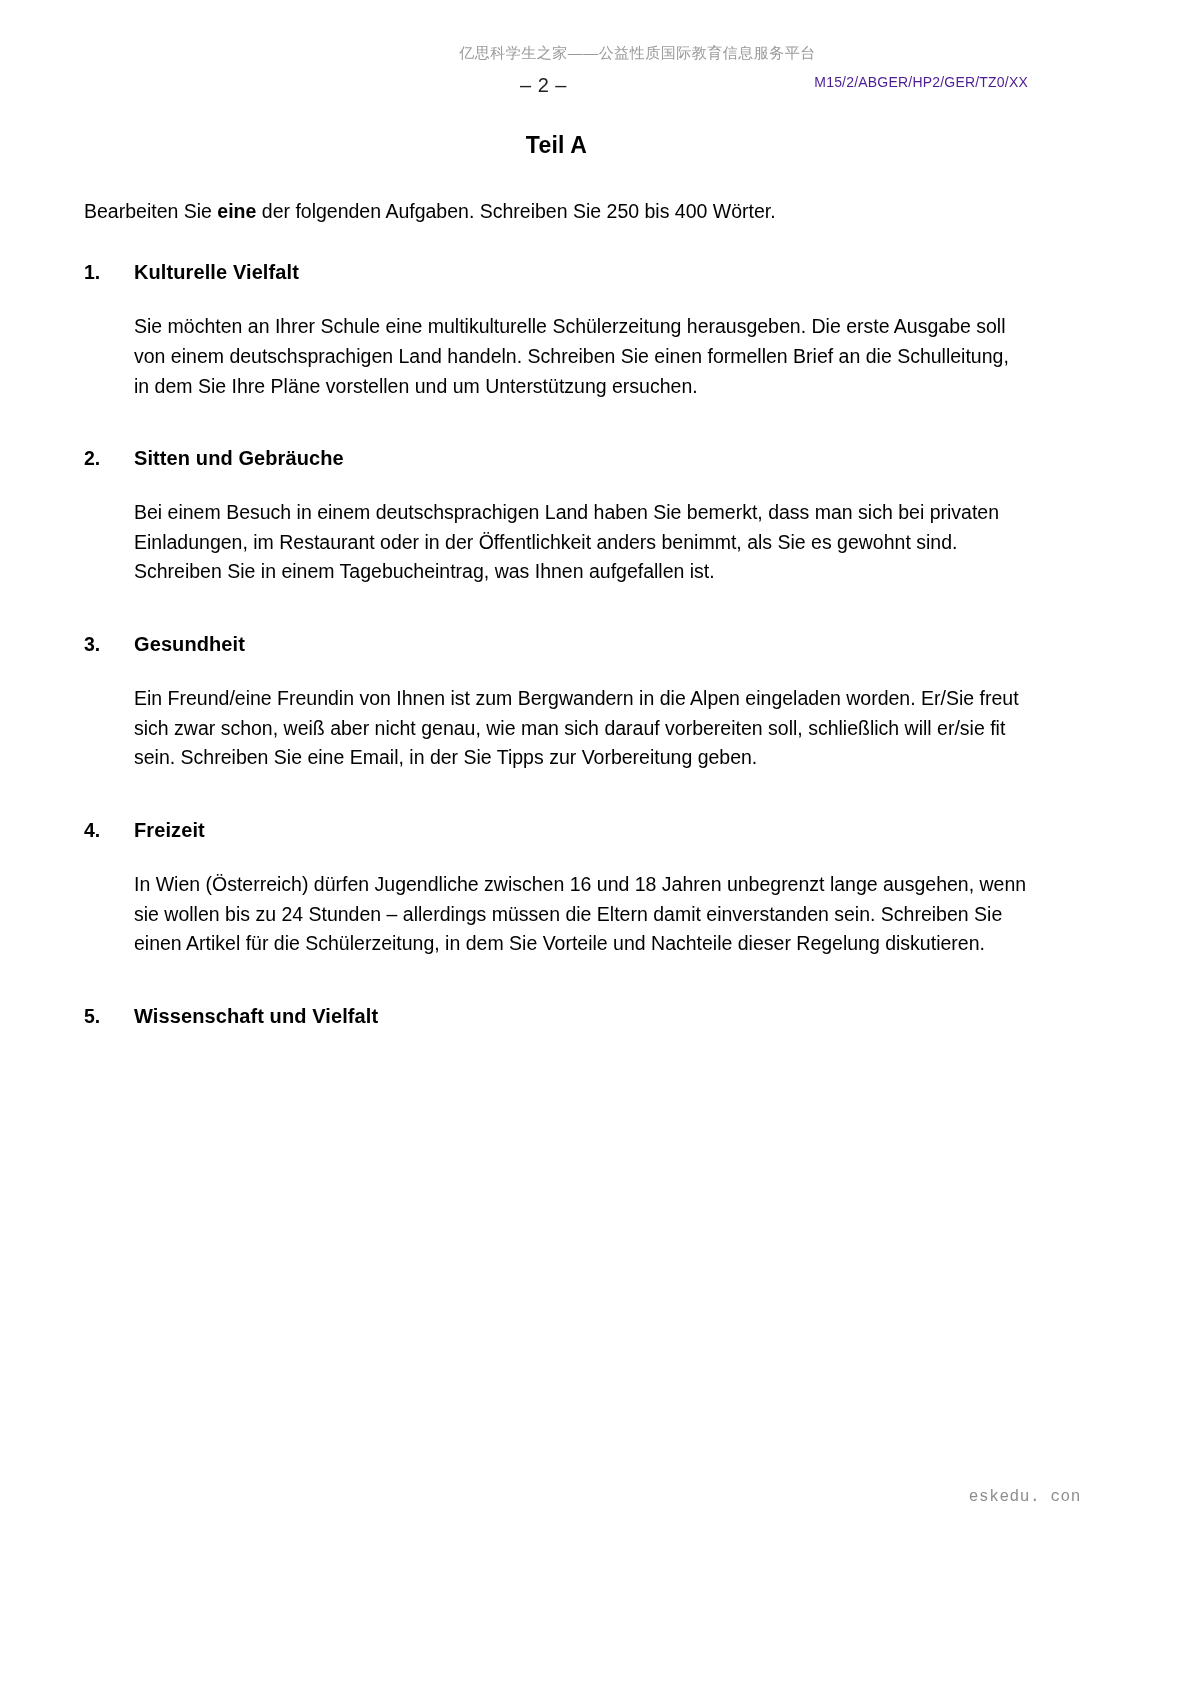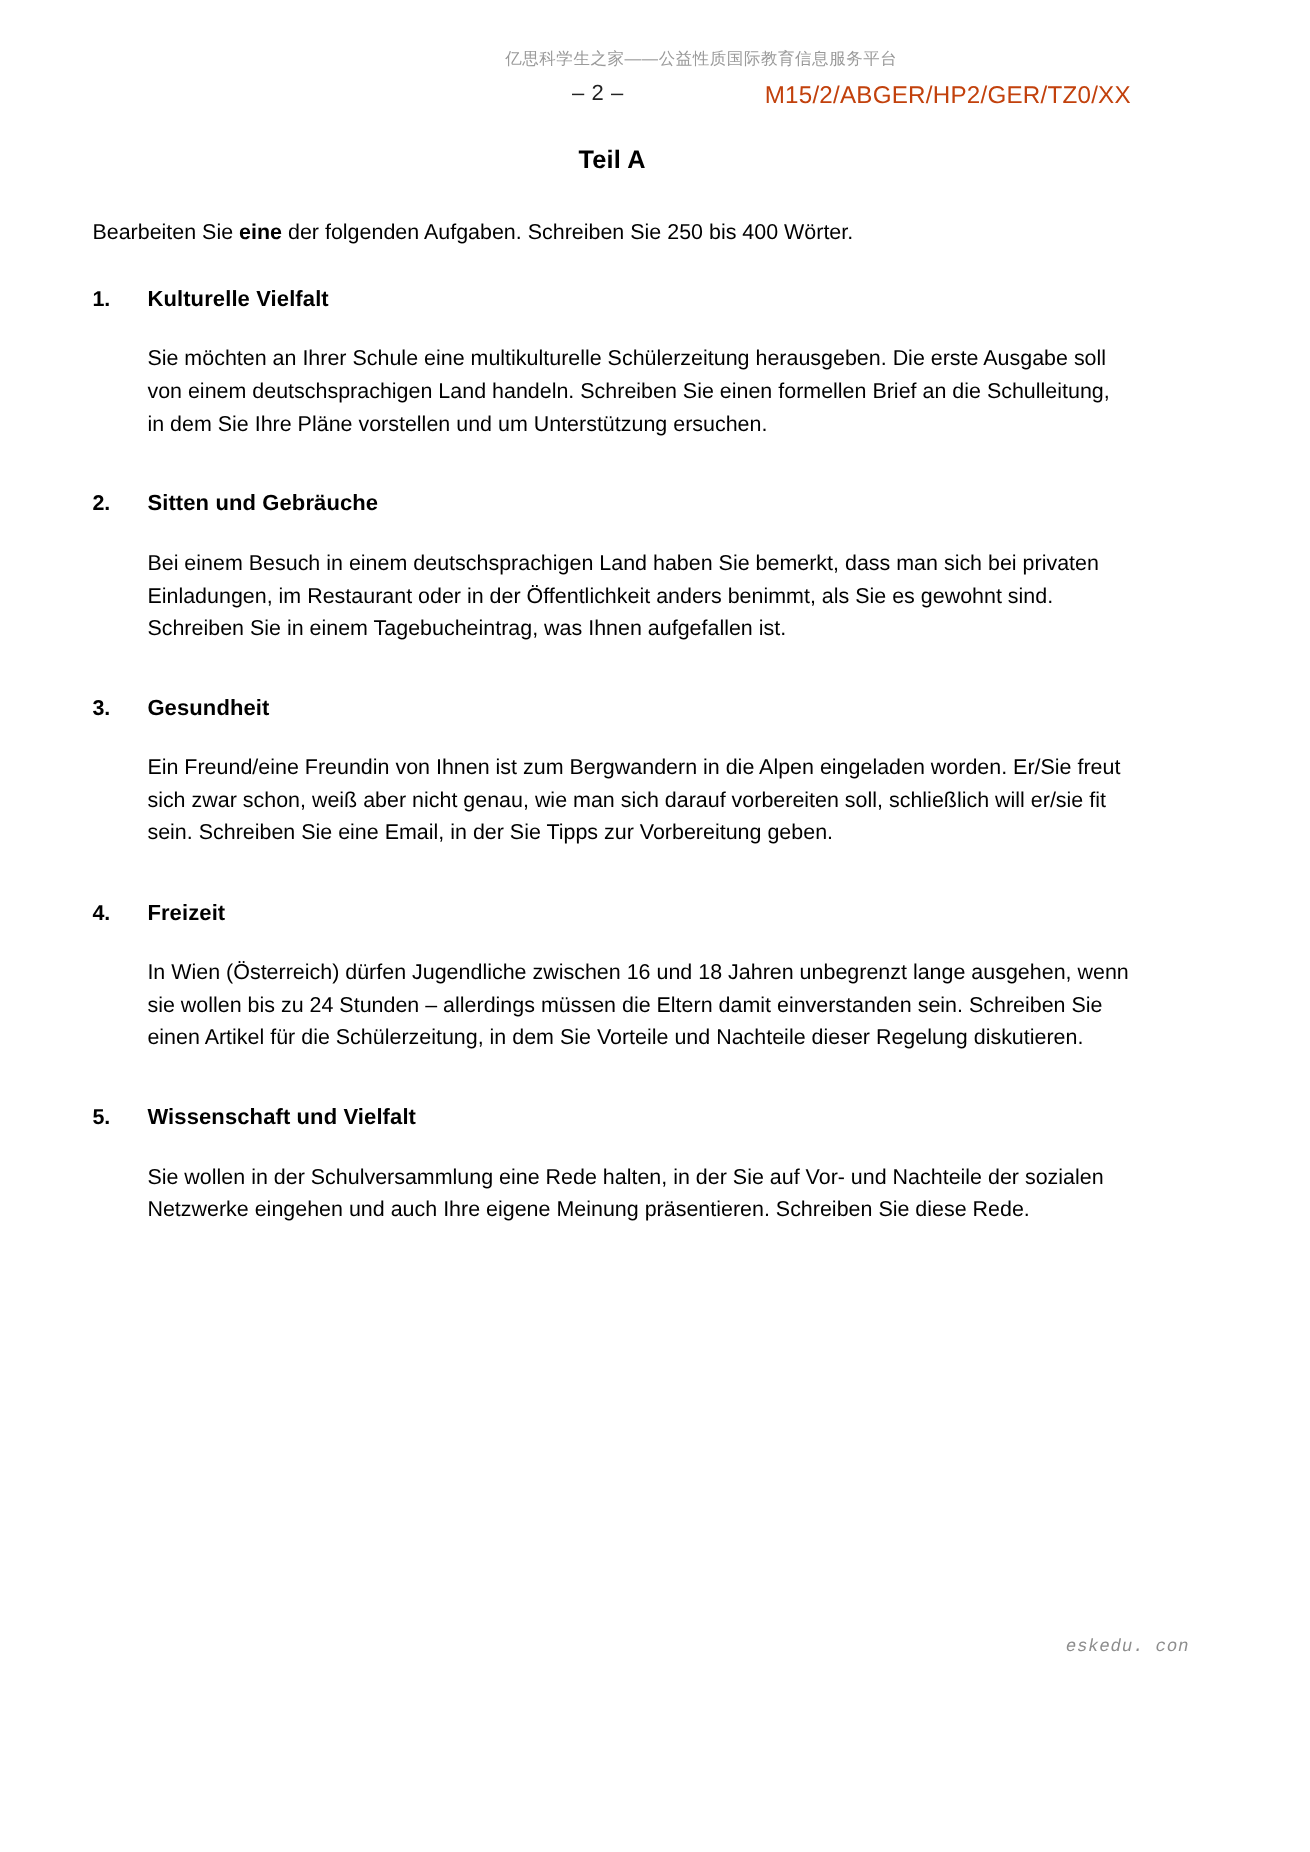--- a/index.html
+++ b/index.html
@@ -48,22 +48,22 @@
     left: 520px;
     top: 0;
     font-size: 20px;
     color: #222;
     letter-spacing: 0.5px;
   }
   .doc-code {
     position: absolute;
     right: 163px;
     top: 0;
-    font-size: 22px;
-    color: #c2410c;
+    font-size: 14px;
+    color: #4c1d95;
     letter-spacing: 0.2px;
     white-space: nowrap;
   }
 
   
   .content {
     position: absolute;
     top: 120px;
     left: 84px;
     width: 945px;
@@ -118,21 +118,20 @@
 
   
   .watermark-bottom {
     position: absolute;
     bottom: 178px;
     right: 110px;
     font-size: 16px;
     color: #8d8d8d;
     font-family: "Liberation Mono", monospace;
     letter-spacing: 0.6px;
-    font-style: italic;
   }
 </style>
 </head>
 <body>
 
 <div class="page">
 
   <div class="watermark-top">亿思科学生之家——公益性质国际教育信息服务平台</div>
 
   <div class="header-row">
@@ -178,20 +177,19 @@
         <div class="task-title">Freizeit</div>
       </div>
       <div class="task-body">In Wien (Österreich) dürfen Jugendliche zwischen 16 und 18 Jahren unbegrenzt lange ausgehen, wenn sie wollen bis zu 24 Stunden – allerdings müssen die Eltern damit einverstanden sein. Schreiben Sie einen Artikel für die Schülerzeitung, in dem Sie Vorteile und Nachteile dieser Regelung diskutieren.</div>
     </div>
 
     <div class="task t5">
       <div class="task-head">
         <div class="task-num">5.</div>
         <div class="task-title">Wissenschaft und Vielfalt</div>
       </div>
-      <div class="task-body">Sie wollen in der Schulversammlung eine Rede halten, in der Sie auf Vor- und Nachteile der sozialen Netzwerke eingehen und auch Ihre eigene Meinung präsentieren.  Schreiben Sie diese Rede.</div>
     </div>
 
   </div>
 
   <div class="watermark-bottom">eskedu. con</div>
 
 </div>
 
 </body></html>

